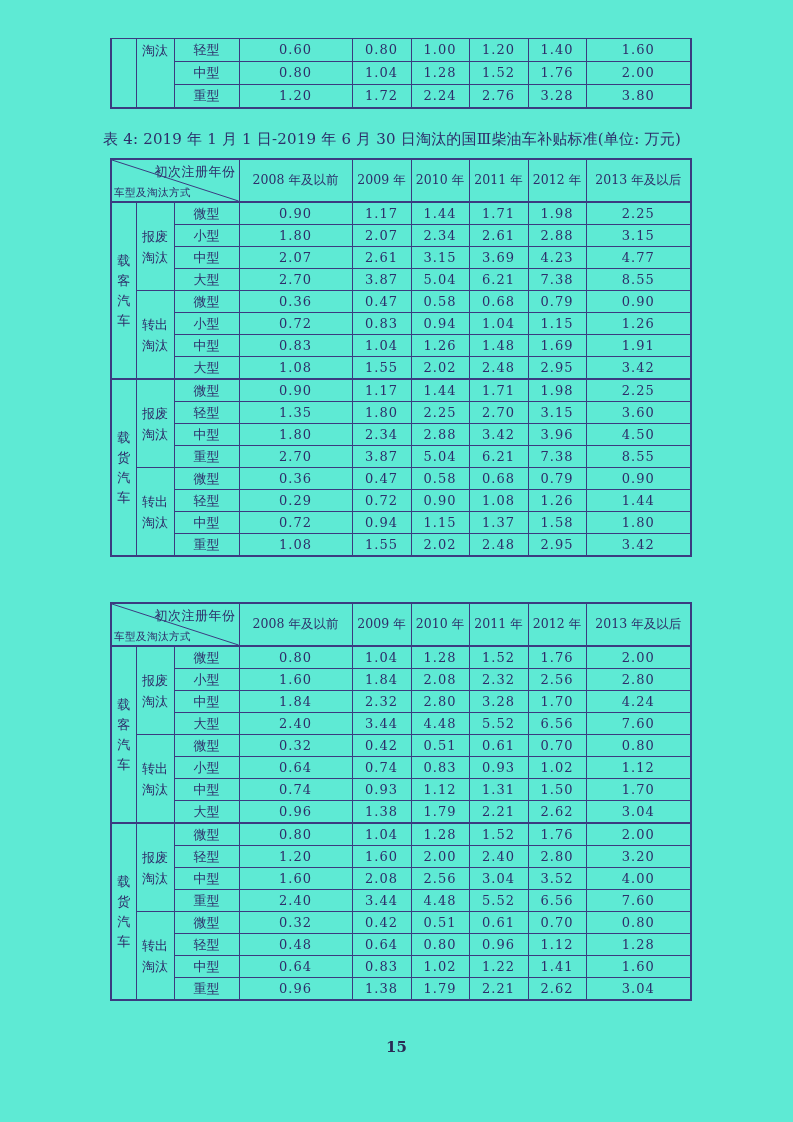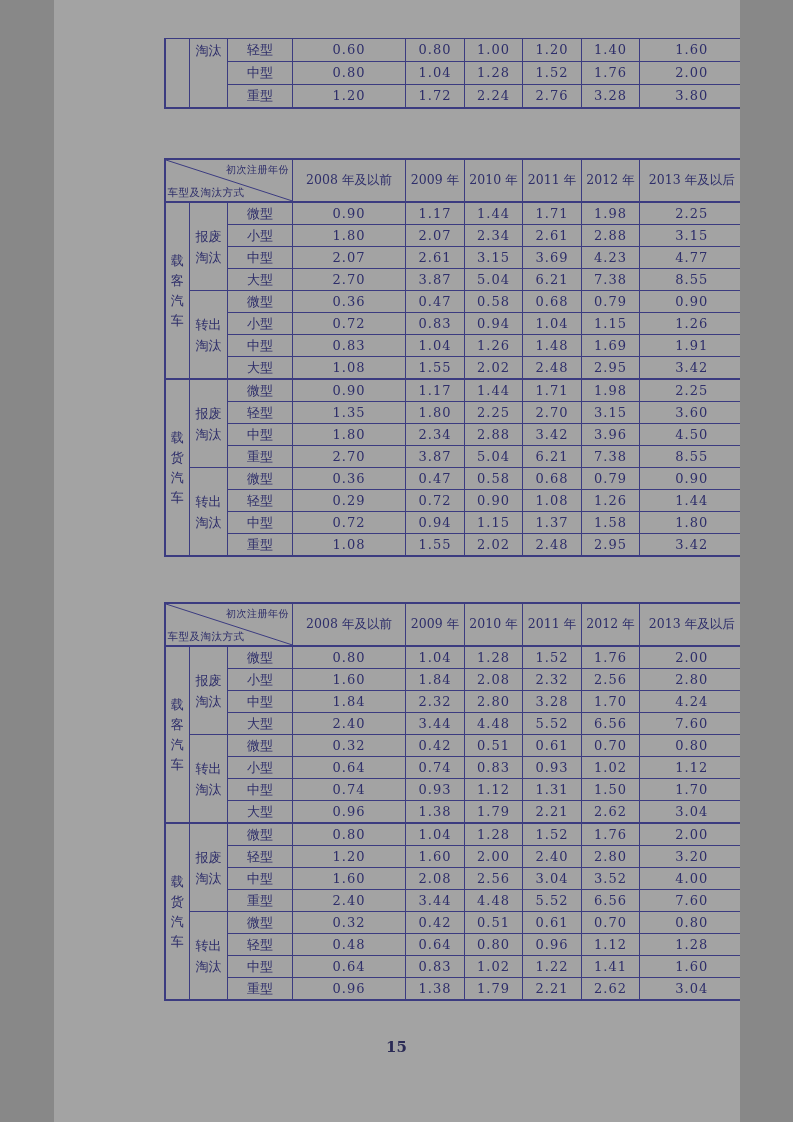--- a/index.html
+++ b/index.html
@@ -1,18 +1,18 @@
 <!DOCTYPE html>
 <html><head>
 <meta charset="utf-8">
 <style>
   html,body { margin:0; padding:0; background:#888; }
   .page {
-    position:relative; width:686px; height:1122px; margin:0 auto;
-    background:#a3a3a3; overflow:hidden;
+    position:relative; width:793px; height:1122px; margin:0 auto;
+    background:#5eead4; overflow:hidden;
     font-family:"DejaVu Serif","Liberation Serif",serif;
     color:var(--ink,#2e2e6a);
   }
   .tbl-title {
     position:absolute; left:103px; width:600px;
     font-size:15px; letter-spacing:0.2px; white-space:nowrap;
     color:var(--ink,#2e2e6a);
   }
   #title-4 { top:130px; }
   #title-5 { top:578px; }
@@ -33,21 +33,21 @@
   #continued-table td { height:22px; line-height:22px; }
   tr.section-start td { border-top-width:2px; }
   td.vlabel { font-size:13.5px; }
   td.vlabel span { display:block; line-height:20px; }
   td.mlabel { font-size:13px; white-space:pre-line; line-height:19px; }
   td.mlabel-top { vertical-align:top; padding-top:1px; font-size:13px; line-height:17px; }
   td.size { font-size:13px; }
   td.val { font-size:13px; letter-spacing:1px; }
   th.diag { position:relative; }
   th.diag svg { position:absolute; top:0; left:0; width:100%; height:100%; display:block; }
-  .diag-top { position:absolute; top:3px; right:3px; font-size:10px; letter-spacing:0.5px;margin-left:36px; }
+  .diag-top { position:absolute; top:3px; right:3px; font-size:13px; letter-spacing:0.5px;margin-left:36px; }
   .diag-bottom { position:absolute; bottom:1px; left:2px; font-size:10.5px; letter-spacing:0.5px; }
   .page-number {
     position:absolute; top:1038px; left:0; width:100%;
     text-align:center; font-size:15px; font-weight:bold;
     color:#2a2a55;
   }
 </style>
 </head>
 <body>
 
@@ -90,20 +90,21 @@
           <td class="val">1.20</td>
           <td class="val">1.72</td>
           <td class="val">2.24</td>
           <td class="val">2.76</td>
           <td class="val">3.28</td>
           <td class="val">3.80</td>
         </tr>
       </tbody>
     </table>
 
+  <div class="tbl-title" id="title-4">表 4: 2019 年 1 月 1 日-2019 年 6 月 30 日淘汰的国Ⅲ柴油车补贴标准(单位: 万元)</div>
   <table class="tbl main" id="table-4">
       <colgroup>
         <col style="width: 25px;">
         <col style="width: 38px;">
         <col style="width: 65px;">
         <col style="width: 113px;">
         <col style="width: 59px;">
         <col style="width: 58px;">
         <col style="width: 59px;">
         <col style="width: 58px;">

